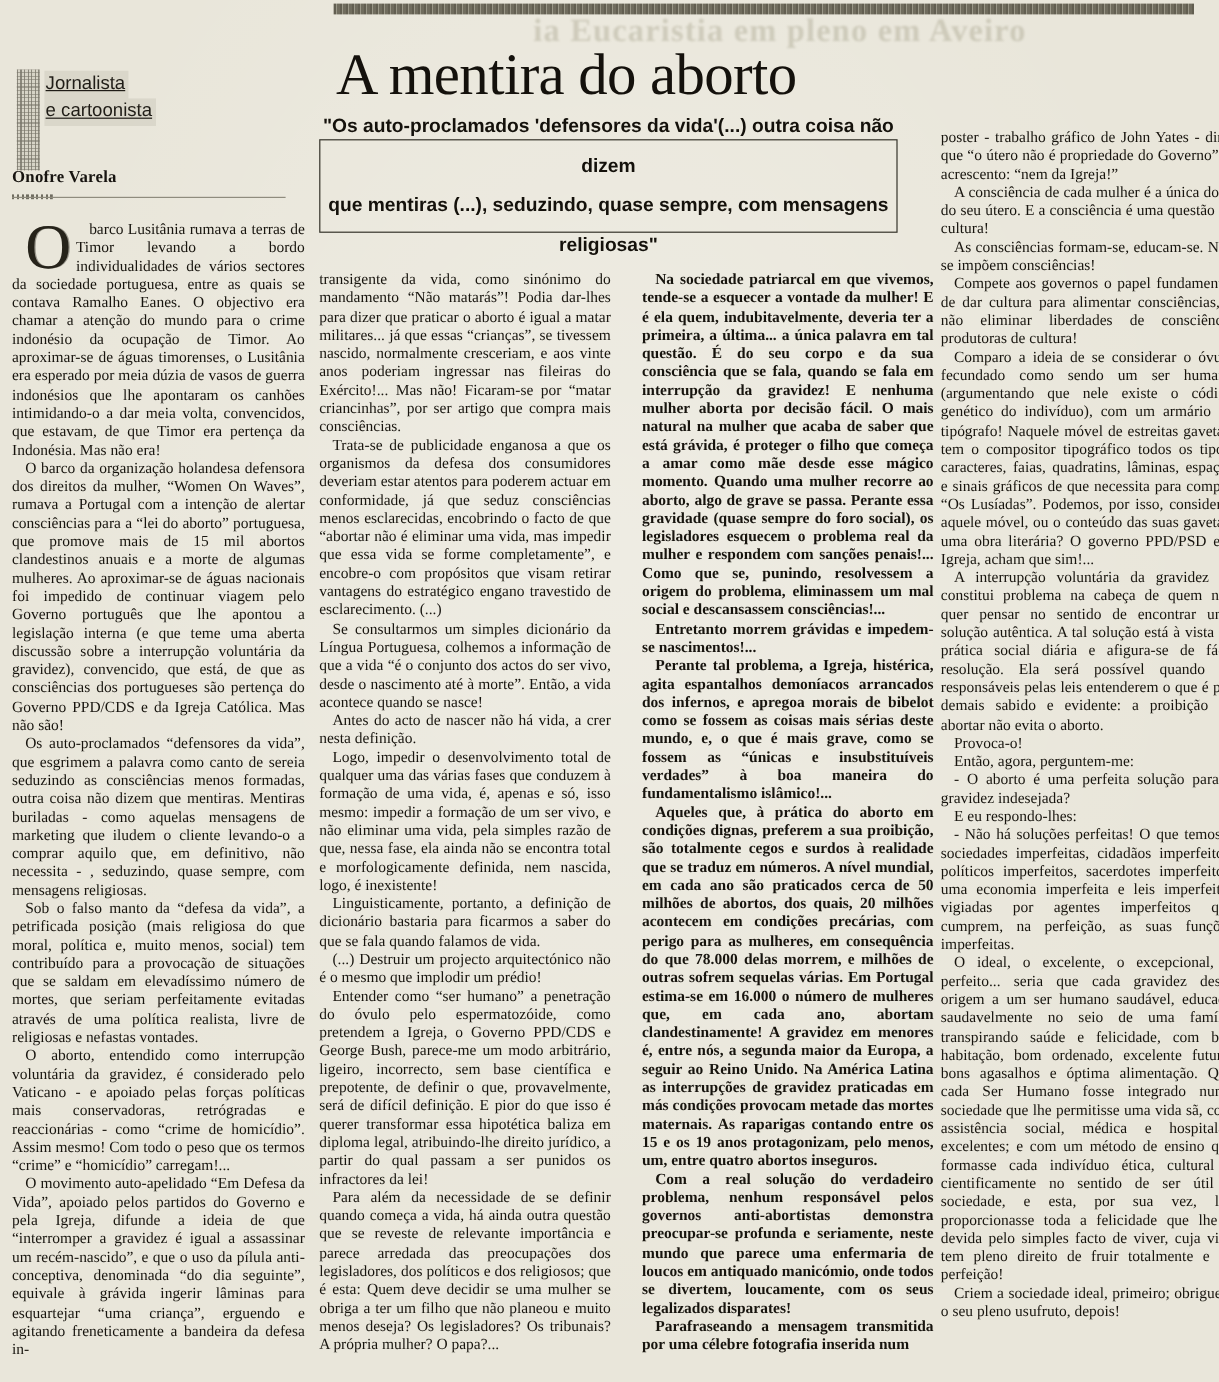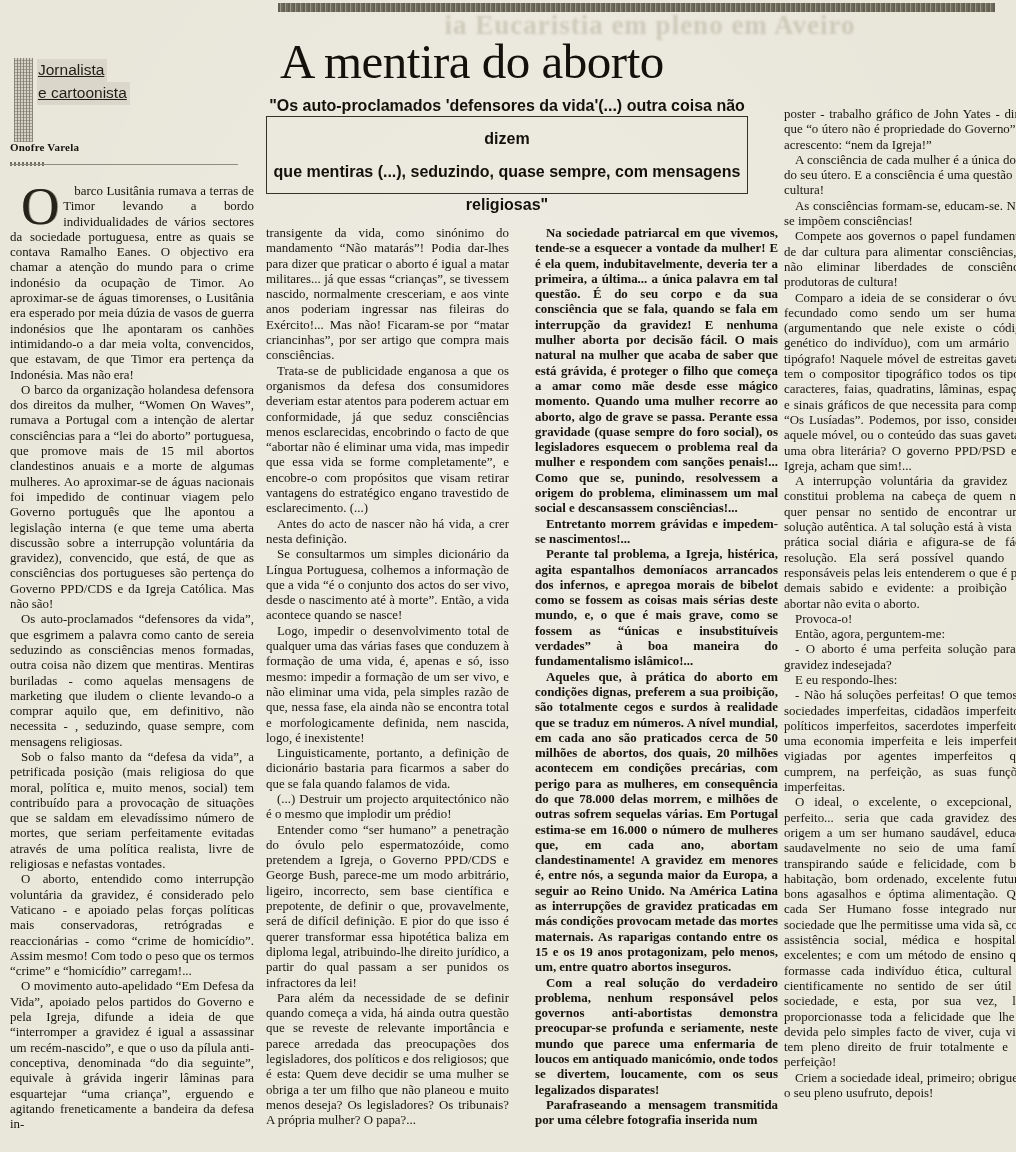--- a/index.html
+++ b/index.html
@@ -40,21 +40,21 @@
       #d6d3c6;
   }
   .role{
     position:absolute;left:37px;top:59px;
     font-family:"Liberation Sans", sans-serif;
     font-size:15.5px;line-height:22px;color:#201d17;
   }
   .role span{background:rgba(150,147,133,.18);padding:0 3px 1px 1px;display:inline-block;text-decoration:underline;}
   .author{
     position:absolute;left:10px;top:141px;
-    font-size:11px;font-weight:bold;color:#171410;
+    font-size:14px;font-weight:bold;color:#171410;
     letter-spacing:.2px;
   }
   .author-rule-dotted{
     position:absolute;left:10px;top:162px;width:34px;height:4px;
     background:repeating-linear-gradient(90deg,#6f6c60 0 2px,transparent 2px 4px);
   }
   .author-rule{
     position:absolute;left:10px;top:164px;width:228px;height:1px;background:#8f8c7e;
   }
   
@@ -134,22 +134,22 @@
         <p>Os auto-proclamados “defensores da vida”, que esgrimem a palavra como canto de sereia seduzindo as consciências menos formadas, outra coisa não dizem que mentiras. Mentiras buriladas - como aquelas mensagens de marketing que iludem o cliente levando-o a comprar aquilo que, em definitivo, não necessita - , seduzindo, quase sempre, com mensagens religiosas.</p>
         <p>Sob o falso manto da “defesa da vida”, a petrificada posição (mais religiosa do que moral, política e, muito menos, social) tem contribuído para a provocação de situações que se saldam em elevadíssimo número de mortes, que seriam perfeitamente evitadas através de uma política realista, livre de religiosas e nefastas vontades.</p>
         <p>O aborto, entendido como interrupção voluntária da gravidez, é considerado pelo Vaticano - e apoiado pelas forças políticas mais conservadoras, retrógradas e reaccionárias - como “crime de homicídio”. Assim mesmo! Com todo o peso que os termos “crime” e “homicídio” carregam!...</p>
         <p>O movimento auto-apelidado “Em Defesa da Vida”, apoiado pelos partidos do Governo e pela Igreja, difunde a ideia de que “interromper a gravidez é igual a assassinar um recém-nascido”, e que o uso da pílula anti-conceptiva, denominada “do dia seguinte”, equivale à grávida ingerir lâminas para esquartejar “uma criança”, erguendo e agitando freneticamente a bandeira da defesa in-</p>
       </div>
   </div>
 
   <div class="col col2 no-first-indent">
       <p>transigente da vida, como sinónimo do mandamento “Não matarás”!  Podia dar-lhes para dizer que praticar o aborto é igual a matar militares... já que essas “crianças”, se tivessem nascido, normalmente cresceriam, e aos vinte anos poderiam ingressar nas fileiras do Exército!... Mas não! Ficaram-se por “matar criancinhas”, por ser artigo que compra mais consciências.</p>
       <p>Trata-se de publicidade enganosa a que os organismos da defesa dos consumidores deveriam estar atentos para poderem actuar em conformidade, já que seduz consciências menos esclarecidas, encobrindo o facto de que “abortar não é eliminar uma vida, mas impedir que essa vida se forme completamente”, e encobre-o com propósitos que visam retirar vantagens do estratégico engano travestido de esclarecimento. (...)</p>
+      <p>Se consultarmos um simples dicionário da Língua Portuguesa, colhemos a informação de que a vida “é o conjunto dos actos do ser vivo, desde o nascimento até à morte”. Então, a vida acontece quando se nasce!</p>
       <p>Antes do acto de nascer não há vida, a crer nesta definição.</p>
-      <p>Se consultarmos um simples dicionário da Língua Portuguesa, colhemos a informação de que a vida “é o conjunto dos actos do ser vivo, desde o nascimento até à morte”. Então, a vida acontece quando se nasce!</p>
       <p>Logo, impedir o desenvolvimento total de qualquer uma das várias fases que conduzem à formação de uma vida, é, apenas e só, isso mesmo: impedir a formação de um ser vivo, e não eliminar uma vida, pela simples razão de que, nessa fase, ela ainda não se encontra total e morfologicamente definida, nem nascida, logo, é inexistente!</p>
       <p>Linguisticamente, portanto, a definição de dicionário bastaria para ficarmos a saber do que se fala quando falamos de vida.</p>
       <p>(...) Destruir um projecto arquitectónico não é o mesmo que implodir um prédio!</p>
       <p>Entender como “ser humano” a penetração do óvulo pelo espermatozóide, como pretendem a Igreja, o Governo PPD/CDS e George Bush, parece-me um modo arbitrário, ligeiro, incorrecto, sem base científica e prepotente, de definir o que, provavelmente, será de difícil definição. E pior do que isso é querer transformar essa hipotética baliza em diploma legal, atribuindo-lhe direito jurídico, a partir do qual passam a ser punidos os infractores da lei!</p>
       <p>Para além da necessidade de se definir quando começa a vida, há ainda outra questão que se reveste de relevante importância e parece arredada das preocupações dos legisladores, dos políticos e dos religiosos; que é esta: Quem deve decidir se uma mulher se obriga a ter um filho que não planeou e muito menos deseja? Os legisladores? Os tribunais? A própria mulher? O papa?...</p>
     </div>
 
   <div class="col col3">
       <p>Na sociedade patriarcal em que vivemos, tende-se a esquecer a vontade da mulher! E é ela quem, indubitavelmente, deveria ter a primeira, a última... a única palavra em tal questão. É do seu corpo e da sua consciência que se fala, quando se fala em interrupção da gravidez! E nenhuma mulher aborta por decisão fácil. O mais natural na mulher que acaba de saber que está grávida, é proteger o filho que começa a amar como mãe desde esse mágico momento. Quando uma mulher recorre ao aborto, algo de grave se passa. Perante essa gravidade (quase sempre do foro social), os legisladores esquecem o problema real da mulher e respondem com sanções penais!... Como que se, punindo, resolvessem a origem do problema, eliminassem um mal social e descansassem consciências!...</p>
       <p>Entretanto morrem grávidas e impedem-se nascimentos!...</p>

